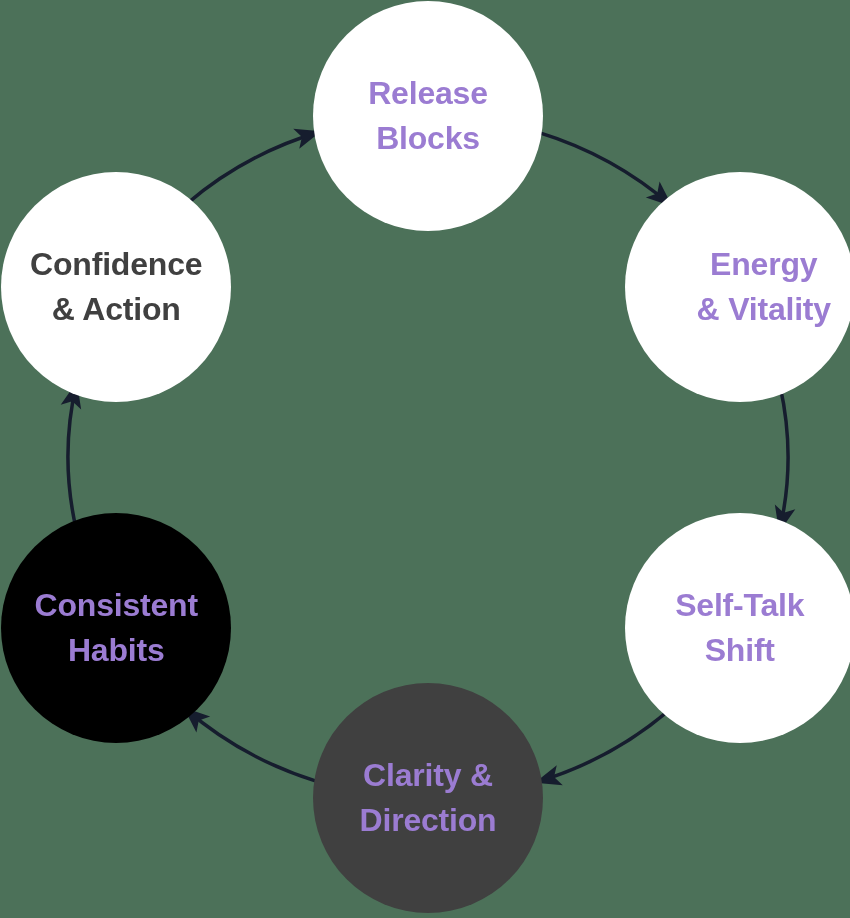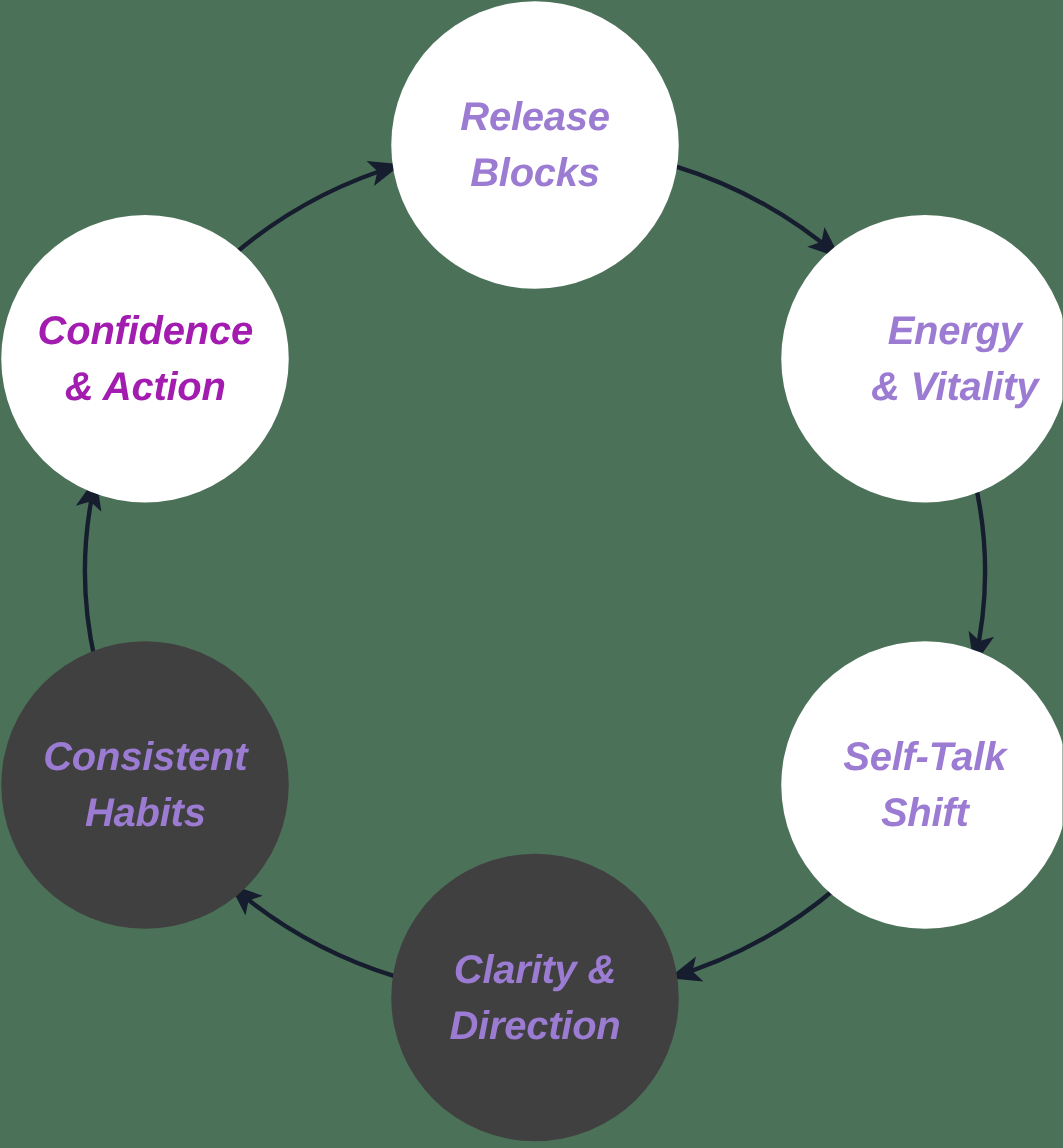--- a/index.html
+++ b/index.html
@@ -9,21 +9,20 @@
   body {
     width: 850px;
     height: 918px;
     overflow: hidden;
     font-family: "Liberation Sans", sans-serif;
   }
   .stage {
     position: relative;
     width: 850px;
     height: 918px;
-    font-style: italic;
   }
   .arrows-layer {
     position: absolute;
     left: 0;
     top: 0;
     width: 850px;
     height: 918px;
     display: block;
   }
   .arrow-path {
@@ -78,22 +77,22 @@
 &amp; Vitality</span>
   </div>
   <div class="node" style="left: 624.769px; top: 512.5px; background: rgb(255, 255, 255);">
     <span class="node-label" style="color: rgb(155, 124, 210);">Self-Talk
 Shift</span>
   </div>
   <div class="node" style="left: 313px; top: 683px; background: #404040;">
     <span class="node-label" style="color: rgb(155, 124, 210);">Clarity &amp;
 Direction</span>
   </div>
-  <div class="node" style="left: 1.23085px; top: 512.5px; background: #404040;">
+  <div class="node" style="left: 1.23085px; top: 512.5px; background: #000000;">
     <span class="node-label" style="color: rgb(155, 124, 210);">Consistent
 Habits</span>
   </div>
   <div class="node" style="left: 1.23085px; top: 171.5px; background: rgb(255, 255, 255);">
-    <span class="node-label" style="color: #a21caf;">Confidence
+    <span class="node-label" style="color: #404040;">Confidence
 &amp; Action</span>
   </div>
 
 </div>
 
 </body></html>

